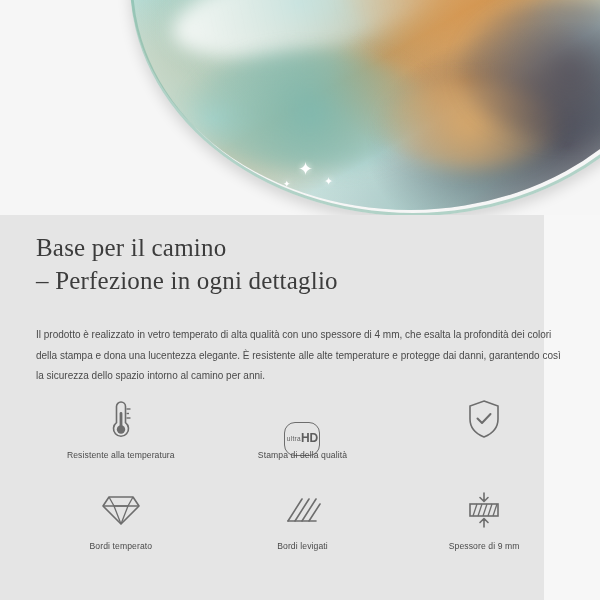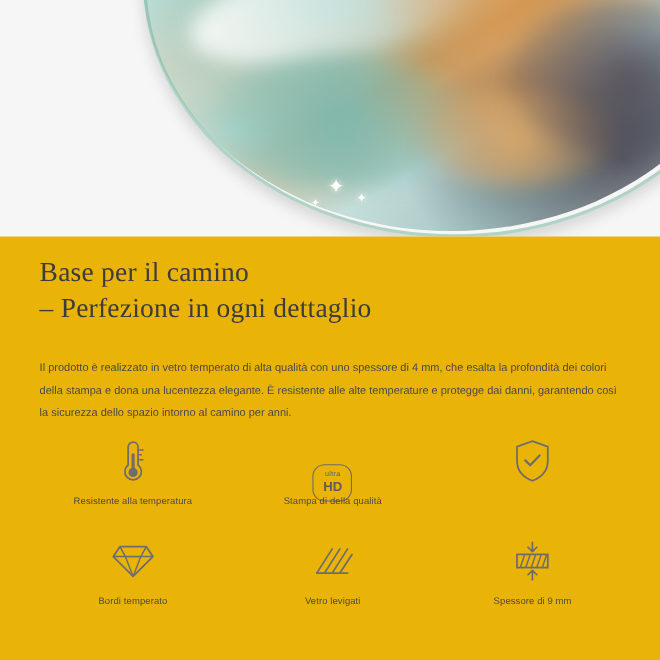--- a/index.html
+++ b/index.html
@@ -77,23 +77,23 @@
   }
   .sparkle.s1 { left: 298px; top: 160px; font-size: 18px; }
   .sparkle.s2 { left: 324px; top: 176px; font-size: 11px; }
   .sparkle.s3 { left: 283px; top: 180px; font-size: 9px; }
 
   
   .content {
     position: absolute;
     left: 0;
     top: 215px;
-    width: 600px;
+    width: 544px;
     height: 385px;
-    background: #eab308;
+    background: #e5e5e5;
   }
   .headline {
     position: absolute;
     left: 36px;
     top: 16px;
     width: 540px;
     font-family: "Liberation Serif", serif;
     font-size: 25px;
     line-height: 1.32;
     color: #3c3c3c;
@@ -135,21 +135,21 @@
     font-size: 8.6px;
     color: #4a4a4a;
     letter-spacing: 0.1px;
   }
   .hd-box {
     width: 34px;
     height: 32px;
     border: 1.6px solid #6d6d6d;
     border-radius: 11px;
     display: flex;
-    flex-direction: column;
+    flex-direction: row;
     align-items: center;
     justify-content: center;
     color: #5d5d5d;
     margin-top: 40px;
   }
   .hd-box .t1 { font-size: 6.5px; line-height: 1; letter-spacing: 0.3px; }
   .hd-box .t2 { font-size: 12px; font-weight: bold; line-height: 1.1; }
   svg { display: block; }
 </style>
 </head>
@@ -232,21 +232,21 @@
       <div class="feature">
         <div class="icon">
           <svg width="40" height="34" viewBox="0 0 40 34">
             <path d="M6 28 L20 6" stroke="#6d6d6d" stroke-width="1.6" stroke-linecap="round"></path>
             <path d="M13 28 L27 6" stroke="#6d6d6d" stroke-width="1.6" stroke-linecap="round"></path>
             <path d="M20 28 L34 6" stroke="#6d6d6d" stroke-width="1.6" stroke-linecap="round"></path>
             <path d="M27 28 L38 11" stroke="#6d6d6d" stroke-width="1.6" stroke-linecap="round"></path>
             <path d="M6 28 H34" stroke="#6d6d6d" stroke-width="1.6" stroke-linecap="round"></path>
           </svg>
         </div>
-        <div class="label">Vetro levigati</div>
+        <div class="label">Bordi levigati</div>
       </div>
 
       <div class="feature">
         <div class="icon">
           <svg width="40" height="40" viewBox="0 0 40 40">
             <path d="M20 3 V11 M16 7.5 L20 11.5 L24 7.5" fill="none" stroke="#6d6d6d" stroke-width="1.6" stroke-linecap="round" stroke-linejoin="round"></path>
             <rect x="6" y="14" width="28" height="12" fill="none" stroke="#6d6d6d" stroke-width="1.6"></rect>
             <path d="M9 26 L13 14 M14 26 L18 14 M19 26 L23 14 M24 26 L28 14 M29 26 L33 14" stroke="#6d6d6d" stroke-width="1.3"></path>
             <path d="M20 37 V29 M16 32.5 L20 28.5 L24 32.5" fill="none" stroke="#6d6d6d" stroke-width="1.6" stroke-linecap="round" stroke-linejoin="round"></path>
           </svg>

